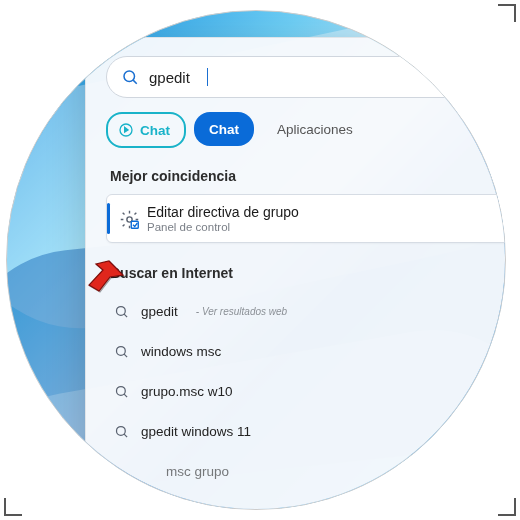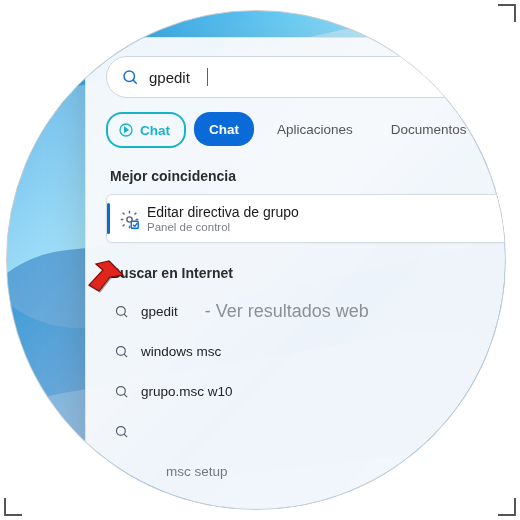--- a/index.html
+++ b/index.html
@@ -70,21 +70,21 @@
 .bm-title { font-size: 14px; color: #1a1a1a; font-weight: 400; }
 .bm-sub { font-size: 11.5px; color: #7a7f87; margin-top: 1px; }
 
 .web-list { display: flex; flex-direction: column; }
 .web-item {
   display: flex; align-items: center; gap: 12px; height: 40px;
   padding: 0 10px 0 8px; font-size: 13.5px; color: #232323;
   cursor: pointer;
 }
 .web-item .q { color: #232323; }
-.web-item .hint { color: #8b9096; font-size: 18px; margin-left: 15px; }
+.web-item .hint { color: #8b9096; font-size: 10px; margin-left: 6px; font-style: italic; }
 .mag { width: 15px; height: 15px; flex-shrink: 0; }
 
 .arrow {
   position: absolute; top: 244px; left: 56px; width: 62px; height: 62px;
   z-index: 20;
 }
 
 .corner { position: absolute; width: 28px; height: 28px; }
 .corner::before, .corner::after { content: ""; position: absolute; background: #555; }
 .corner::before { width: 18px; height: 2px; }
@@ -119,23 +119,20 @@
             <path d="M10 8 L10 15 L15 12 Z" fill="#19b3c9"></path>
         </svg>
         <span>Chat</span>
       </div>
       <div class="chip active">
           <span>Chat</span>
         </div>
       <div class="chip plain">
           <span>Aplicaciones</span>
         </div>
-      <div class="chip plain">
-          <span>Documentos</span>
-        </div>
       <div class="chip plain"></div>
     </div>
 
     <div class="section-title">Mejor coincidencia</div>
 
     <div class="best-match">
       <svg class="bm-icon" viewBox="0 0 24 24" fill="none" stroke="#5a6270" stroke-width="1.6">
         <circle cx="12" cy="12" r="3"></circle>
         <path d="M12 2 L12 5 M12 19 L12 22 M4.2 4.2 L6.3 6.3 M17.7 17.7 L19.8 19.8 M2 12 L5 12 M19 12 L22 12 M4.2 19.8 L6.3 17.7 M17.7 6.3 L19.8 4.2"></path>
         <rect x="14" y="14" width="8" height="8" rx="1" fill="#fff" stroke="#0a6bd8"></rect>
@@ -171,24 +168,25 @@
             <line x1="21" y1="21" x2="16.2" y2="16.2"></line>
           </svg>
         <span class="q">grupo.msc w10</span>
 
       </div>
       <div class="web-item">
         <svg class="mag" viewBox="0 0 24 24" fill="none" stroke="#5a6270" stroke-width="2">
             <circle cx="11" cy="11" r="7"></circle>
             <line x1="21" y1="21" x2="16.2" y2="16.2"></line>
           </svg>
+        <span class="q">gpedit windows 11</span>
 
       </div>
       <div class="web-item" style="opacity:0.6;padding-left:60px">
-        <span class="q">msc setup</span>
+        <span class="q">msc grupo</span>
       </div>
     </div>
 
   </div>
 
   <svg class="arrow" viewBox="0 0 62 62">
     <defs>
         <filter id="sh">
           <feDropShadow dx="1" dy="1" stdDeviation="0.6" flood-opacity="0.35"></feDropShadow>
         </filter>

